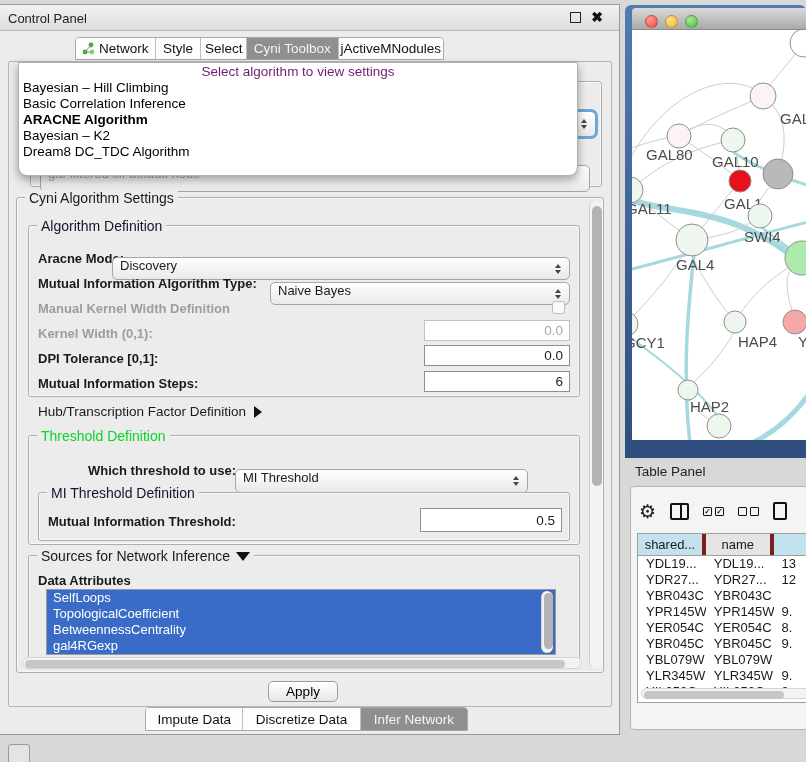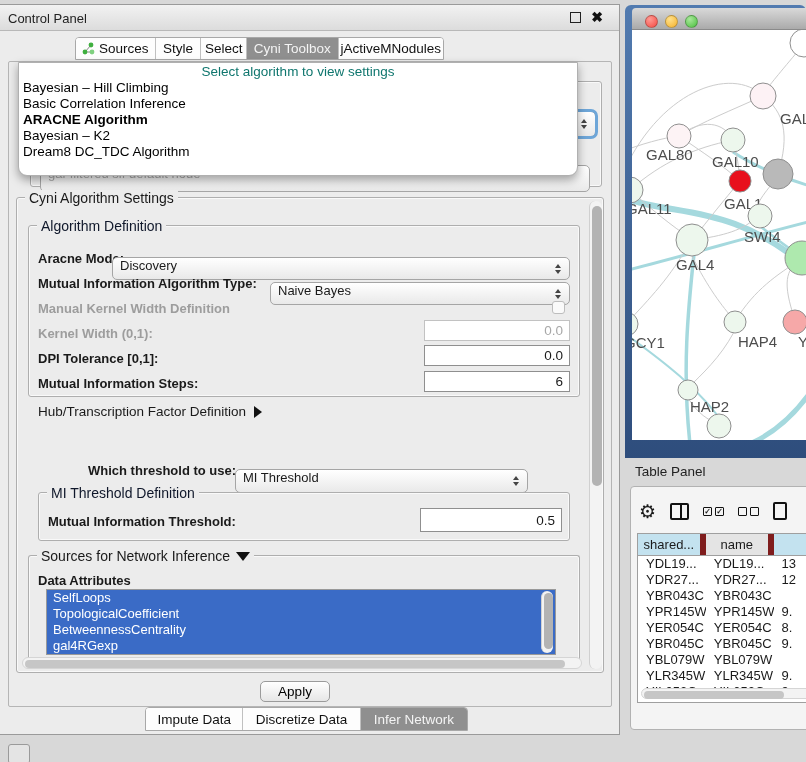--- a/index.html
+++ b/index.html
@@ -18,21 +18,21 @@
   .tabbar { display:flex; border:1px solid #a8a8a8; border-radius:4px 4px 0 0; overflow:hidden; background:#fff; }
   .tab { display:flex; align-items:center; justify-content:center; gap:4px; font-size:13.5px; color:#111; background:#fdfdfd; border-right:1px solid #c0c0c0; height:100%; }
   .tab:last-child { border-right:none; }
   .tab.sel { background:#8f8f8f; color:#f4f4f4; }
 
   
   .content-border { left:8px; top:56px; width:604px; height:646px; border:1px solid #b5b5b5; background:#ececec; border-radius:2px; }
 
   
   .popup { left:18px; top:57px; width:560px; height:114px; background:#ffffff; border:1px solid #b0b0b0; border-radius:0 0 9px 9px; box-shadow:0 4px 10px rgba(0,0,0,0.35); z-index:50; overflow:hidden; }
-  .popup-title { text-align:center; color:#0f766e; font-size:13.5px; height:17px; line-height:17px; }
+  .popup-title { text-align:center; color:#701a75; font-size:13.5px; height:17px; line-height:17px; }
   .popup-item { height:16px; line-height:16px; padding-left:4px; font-size:13.5px; color:#000; white-space:nowrap; }
   .popup-item.bold { font-weight:bold; }
 
   
   .groupbox { border:1px solid #aeaeae; border-radius:3px; box-shadow:inset 0 0 0 1px rgba(255,255,255,0.7); }
   .group-title { position:absolute; top:-8px; left:8px; background:#ececec; padding:0 4px; font-size:14px; }
   .t-blue { color:#0f172a; } .t-green { color:#0ad428; }
   .lbl { font-weight:bold; font-size:13px; white-space:nowrap; }
   .lbl.dis { color:#9d9d9d; }
   .combo { background:linear-gradient(#ffffff,#e9e9e9); border:1px solid #a5a5a5; border-radius:5px; display:flex; align-items:flex-start; padding-left:7px; font-size:13px;margin-top:12px; }
@@ -66,21 +66,21 @@
   .tp-title { left:635px; top:464px; font-size:13.5px; color:#222; }
   .tp { left:630px; top:486px; width:200px; height:244px; background:#f4f4f4; border:1px solid #b2b2b2; border-radius:4px; }
   .tp-toolbar { left:8px; top:10px; height:28px; display:flex; align-items:center; gap:14px; }
   .icon-cols { width:19px; height:17px; border:2px solid #111; border-radius:2px; position:relative; }
   .icon-cols:before { content:""; position:absolute; left:50%; top:0; width:2px; height:100%; background:#111; }
   .cb-pair { display:flex; gap:3px; }
   .cb { width:9px; height:9px; border:1.5px solid #111; border-radius:1px; font-size:8px; line-height:8px; text-align:center; font-weight:bold; }
   .icon-doc { width:14px; height:18px; border:2px solid #111; border-radius:2px; }
   .tbl { left:6px; top:46px; width:190px; height:170px; border:1px solid #9f9f9f; background:#fff; overflow:hidden; }
   .tbl-head { display:flex; height:22px; border-bottom:1px solid #9f9f9f; }
-  .th { border-right:6px solid #7f1d1d; display:flex; align-items:center; justify-content:center; font-size:13px; }
+  .th { border-right:4px solid #7f1d1d; display:flex; align-items:center; justify-content:center; font-size:13px; }
   .th.blue { background:#c3e2ef; } .th.gray { background:#e4e4e4; }
   .tr { display:flex; height:16px; line-height:16px; font-size:13px; }
   .td { padding-left:8px; white-space:nowrap; overflow:hidden; }
   .c1 { width:78px; } .c2 { width:78px; } .c3 { width:60px; }
 
   .mini-icon { left:8px; top:744px; width:22px; height:20px; border:1.5px solid #9a9a9a; border-radius:3px; background:#e4e4e4; }
 </style>
 </head>
 <body>
 
@@ -93,21 +93,21 @@
 
   <div class="abs tabbar" id="top-tabs" style="left:75px; top:32px; width:369px; height:23px;">
       <div class="tab" style="width: 80px;">
         <svg width="13" height="13">
           <line x1="3" y1="10" x2="9" y2="3" stroke="#888" stroke-width="1"></line>
           <line x1="3" y1="10" x2="10" y2="10" stroke="#888" stroke-width="1"></line>
           <circle cx="3" cy="10" r="2.4" fill="#3faf3f"></circle>
           <circle cx="9" cy="3" r="2.4" fill="#3faf3f"></circle>
           <circle cx="10" cy="10" r="2.4" fill="#7fd07f"></circle>
         </svg>
-        <span>Sources</span>
+        <span>Network</span>
       </div>
       <div class="tab" style="width: 46px;">
         <span>Style</span>
       </div>
       <div class="tab" style="width: 46px;">
         <span>Select</span>
       </div>
       <div class="tab sel" style="width: 92px;">
         <span>Cyni Toolbox</span>
       </div>
@@ -176,20 +176,23 @@
   <div class="abs lbl" style="left:38px; top:371px;">Mutual Information Steps:</div>
   <div class="abs field" style="left:424px; top:366px; width:146px; height:21px;">
     <span>6</span>
   </div>
 
   <div class="abs" style="left:38px; top:399px; font-size:13.5px; display:flex; align-items:center; gap:8px;">
     <span>Hub/Transcription Factor Definition</span>
     <span class="tri-right"></span>
   </div>
 
+  <div class="abs groupbox" style="left:28px; top:430px; width:552px; height:110px;">
+    <span class="group-title t-green">Threshold Definition</span>
+  </div>
   <div class="abs lbl" style="left:88px; top:458px;">Which threshold to use:</div>
   <div class="abs combo" style="left:235px; top:452px; width:293px; height:24px;">
     <span>MI Threshold</span>
     <span class="arrows">
         <span class="tri-up"></span>
         <span class="tri-dn"></span>
       </span>
   </div>
   <div class="abs groupbox" style="left:38px; top:487px; width:532px; height:49px;">
     <span class="group-title t-blue">MI Threshold Definition</span>
@@ -216,21 +219,21 @@
     <div class="vthumb" style="top:2px; height:56px;"></div>
   </div>
 
   <div class="abs vscroll" style="left:589px; top:196px; width:13px; height:468px;">
     <div class="vthumb" style="top:5px; height:280px; width:10px;"></div>
   </div>
   <div class="abs hscroll" style="left:22px; top:652px; width:560px; height:12px;">
     <div class="hthumb" style="left:2px; width:540px;"></div>
   </div>
 
-  <button class="abs btn" style="left:260px; top:676px; width:70px; height:21px;">Apply</button>
+  <button class="abs btn" style="left:268px; top:676px; width:70px; height:21px;">Apply</button>
 </div>
 
 <div class="abs tabbar" id="bottom-tabs" style="left:145px; top:707px; width:323px; height:24px; z-index:5;">
     <div class="tab" style="width: 98px;">Impute Data</div>
     <div class="tab" style="width: 118px;">Discretize Data</div>
     <div class="tab sel" style="width: 107px;">Infer Network</div>
   </div>
 
 <div class="abs mini-icon"></div>
 

